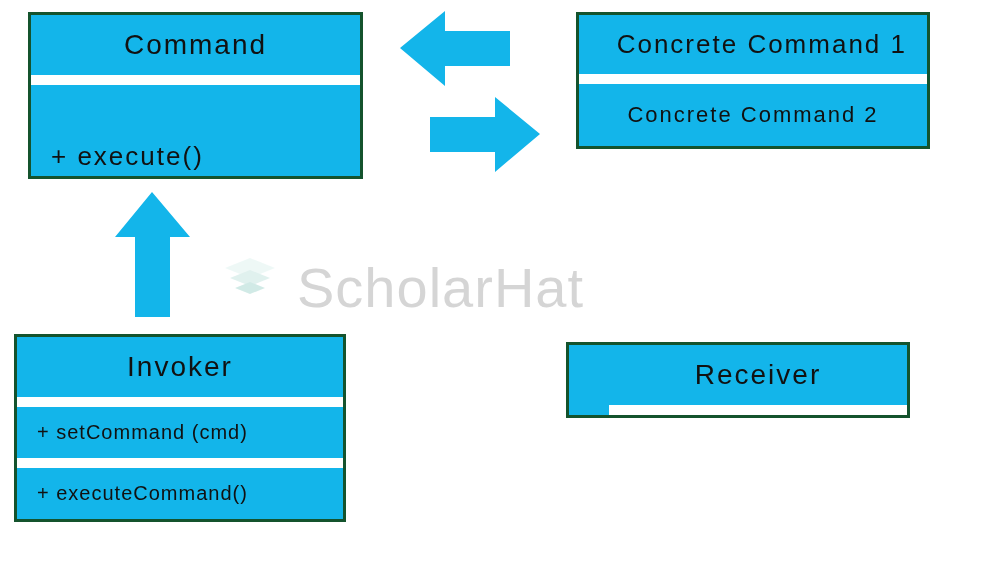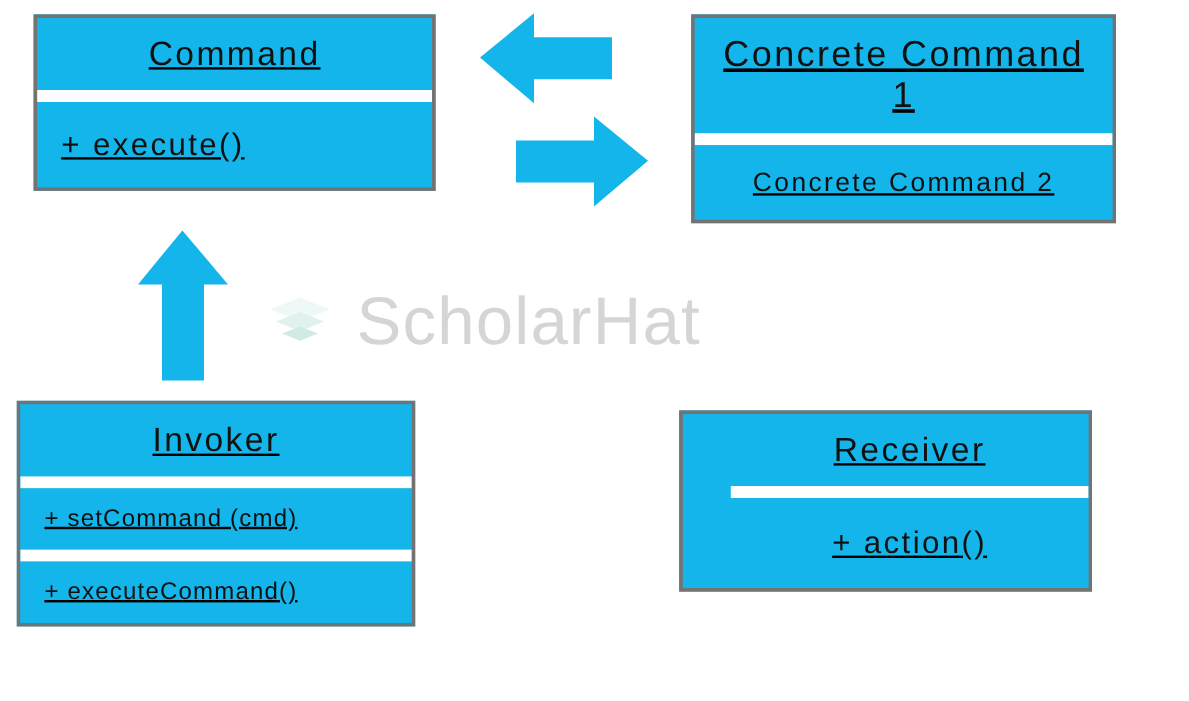--- a/index.html
+++ b/index.html
@@ -5,23 +5,22 @@
     * { box-sizing: border-box; margin: 0; padding: 0; }
     body {
       width: 991px;
       height: 584px;
       position: relative;
       background: #ffffff;
       font-family: 'Segoe UI', Arial, sans-serif;
     }
     .box {
       position: absolute;
-      border: 3px solid #737373;
+      border: 3px solid #14532d;
       background: #13B5EA;
-      text-decoration: underline;
     }
     .box-section {
       background: #13B5EA;
       padding: 14px 20px;
       color: #111;
       font-size: 26px;
       letter-spacing: 2px;
     }
     .box-section.title {
       text-align: center;
@@ -44,20 +43,21 @@
       align-items: center;
       gap: 12px;
       opacity: 0.35;
       pointer-events: none;
     }
     .watermark-text {
       font-size: 56px;
       color: #888;
       font-weight: 500;
       letter-spacing: 1px;
+      margin-top: 20px;
     }
     .watermark-logo {
       width: 70px;
       height: 60px;
       position: relative;
     }
     .small-text { font-size: 20px; letter-spacing: 1px; }
   </style>
 </head>
 <body>
@@ -69,41 +69,40 @@
       <path d="M 15 30 L 35 22 L 55 30 L 35 38 Z" fill="#a8d8d0"></path>
       <path d="M 20 40 L 35 34 L 50 40 L 35 46 Z" fill="#7ec5ba"></path>
     </svg>
   </div>
   <span class="watermark-text">ScholarHat</span>
 </div>
 
 <div class="box" style="left:28px; top:12px; width:335px;">
   <div class="box-section title">Command</div>
   <div class="divider"></div>
-  <div class="box-section" style="padding-top:20px; padding-bottom:20px;">+ execute()</div>
+  <div class="box-section" style="padding-top:20px; padding-bottom:4px;margin-top:36px;">+ execute()</div>
 </div>
 
 <div class="box" style="left:576px; top:12px; width:354px;">
-  <div class="box-section" style="text-align:center; font-size:30px;">Concrete Command 1</div>
+  <div class="box-section" style="text-align:right; font-size:26px;">Concrete Command 1</div>
   <div class="divider"></div>
   <div class="box-section" style="text-align:center; font-size:22px; padding-top:18px; padding-bottom:18px;">Concrete Command 2</div>
 </div>
 
 <div class="box" style="left:14px; top:334px; width:332px;">
   <div class="box-section title">Invoker</div>
   <div class="divider"></div>
   <div class="box-section small-text">+ setCommand (cmd)</div>
   <div class="divider"></div>
   <div class="box-section small-text">+ executeCommand()</div>
 </div>
 
 <div class="box" style="left:566px; top:342px; width:344px;padding-left:40px;">
   <div class="box-section title">Receiver</div>
   <div class="divider"></div>
-  <div class="box-section" style="text-align:center; padding-top:22px; padding-bottom:22px;">+ action()</div>
 </div>
 
 <div class="arrow" style="left:400px; top:6px;">
   <svg width="120" height="85" viewBox="0 0 120 85">
     <path d="M 0 42 L 45 5 L 45 25 L 110 25 L 110 60 L 45 60 L 45 80 Z" fill="#13B5EA"></path>
   </svg>
 </div>
 
 <div class="arrow" style="left:420px; top:92px;">
   <svg width="120" height="85" viewBox="0 0 120 85">

